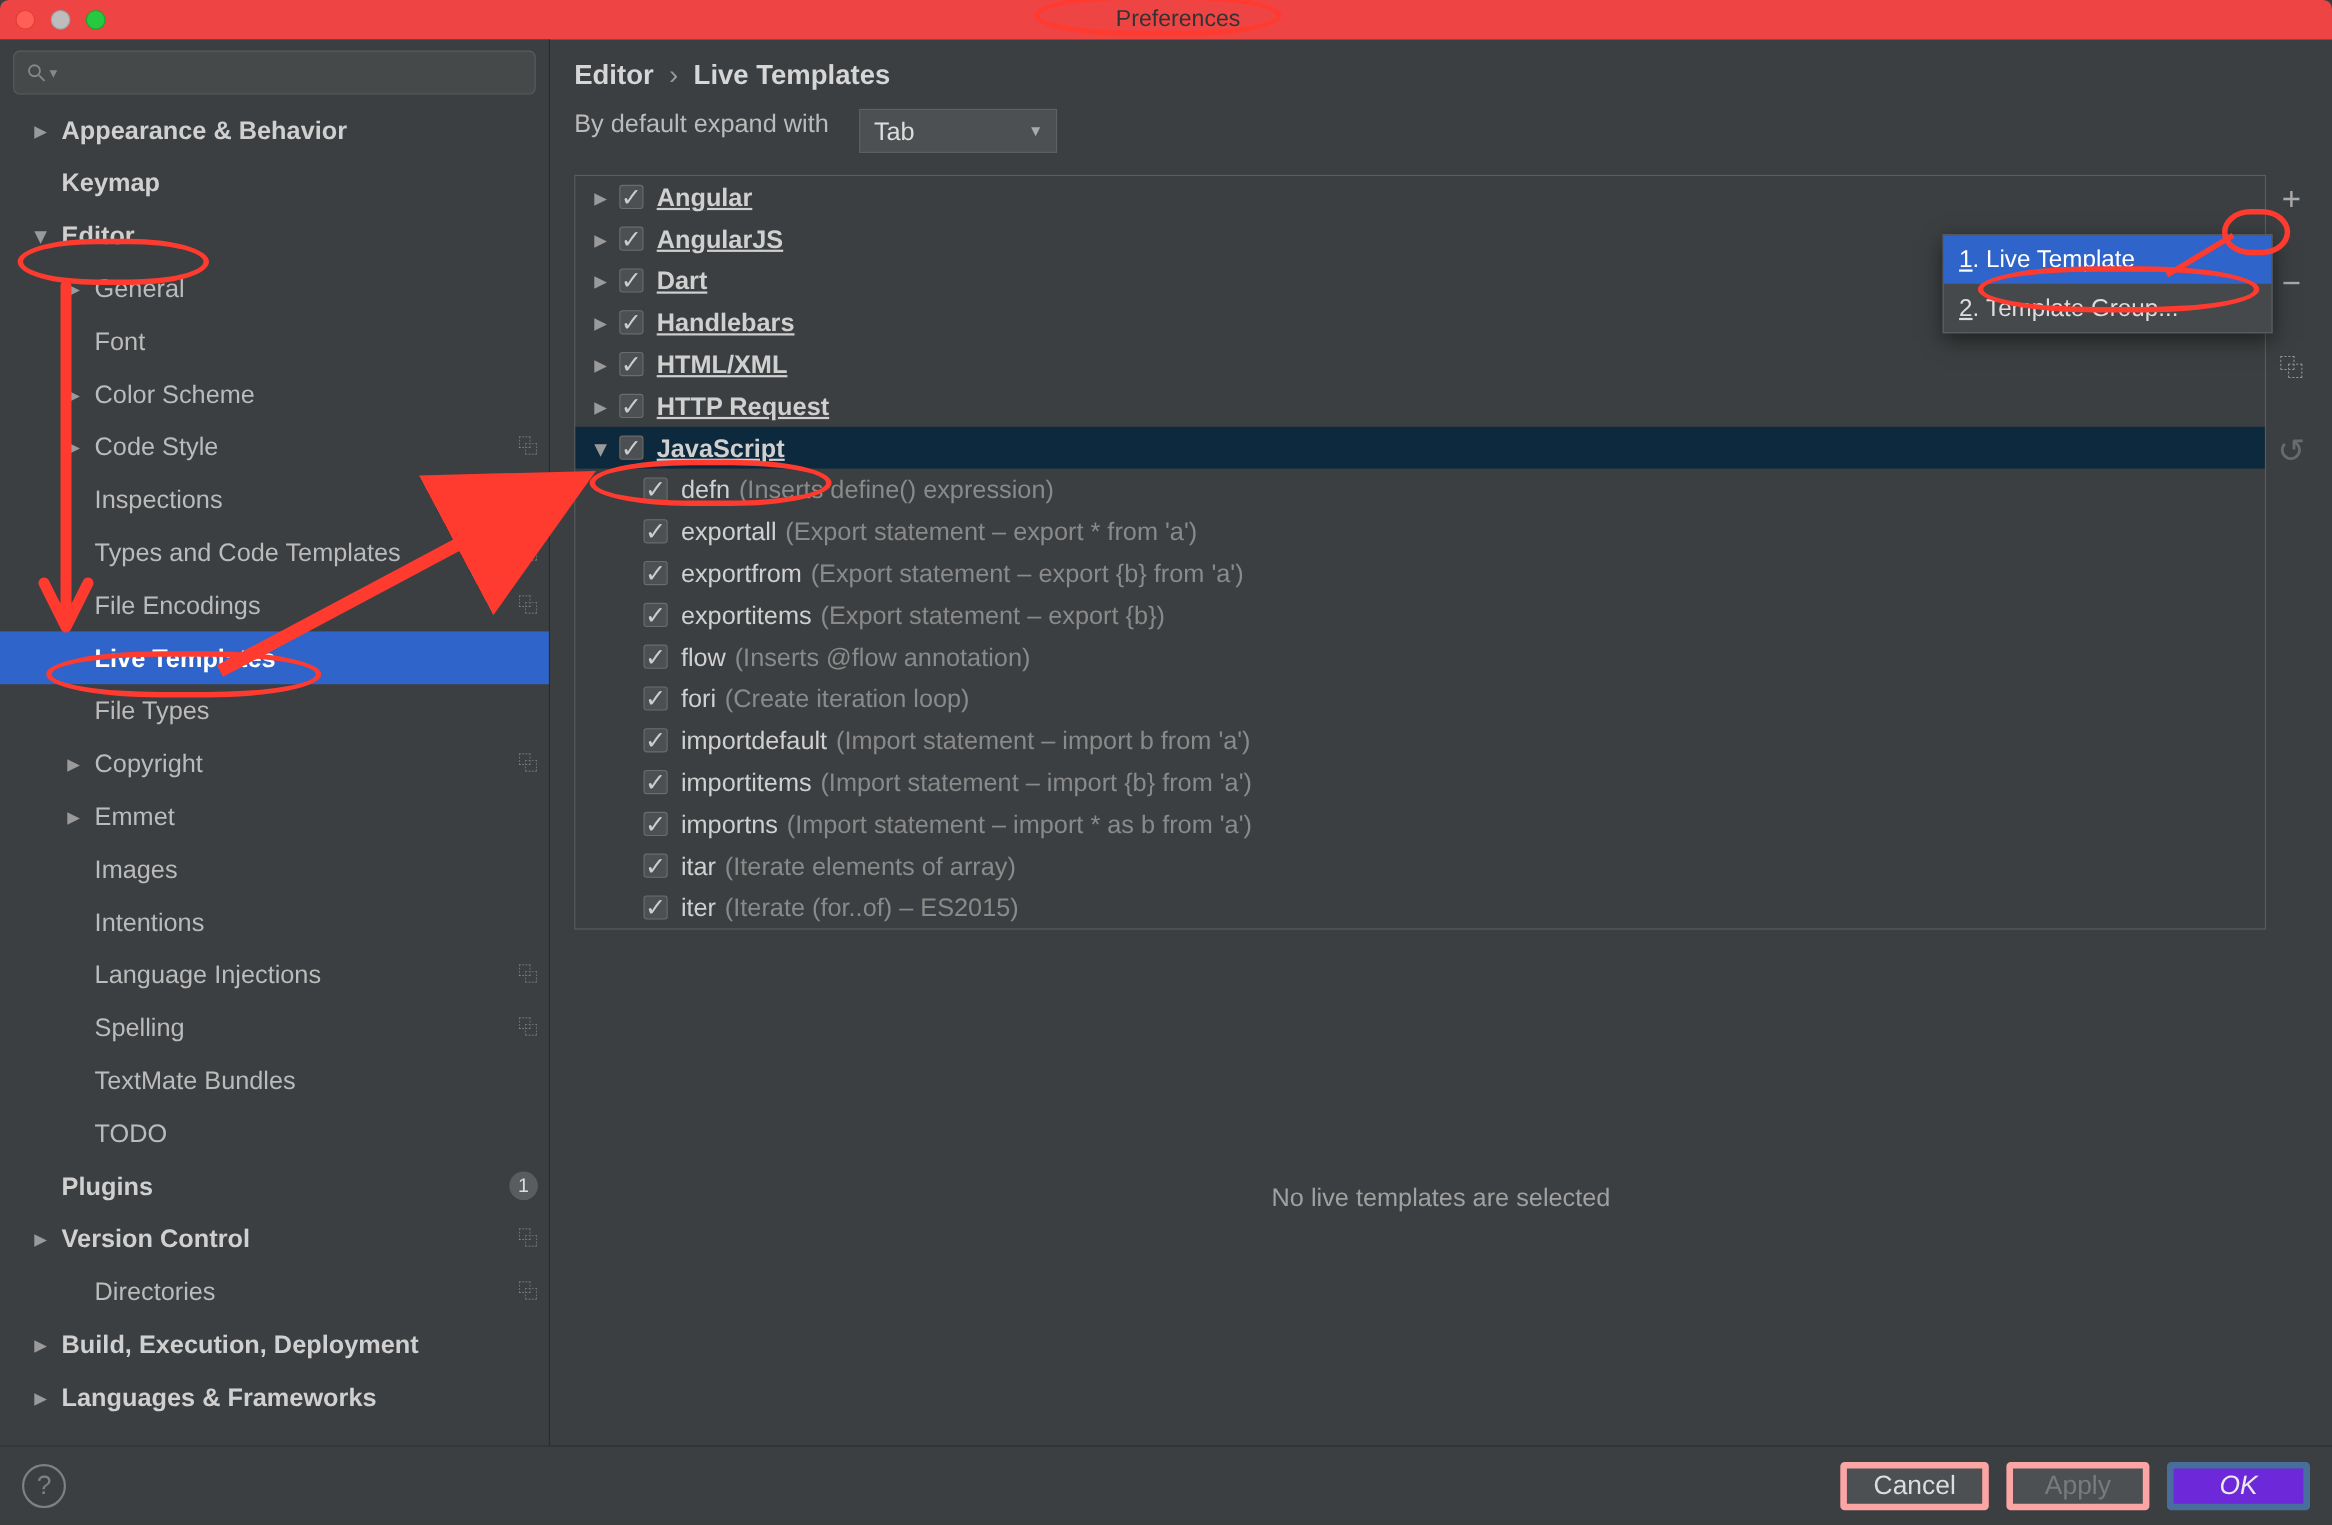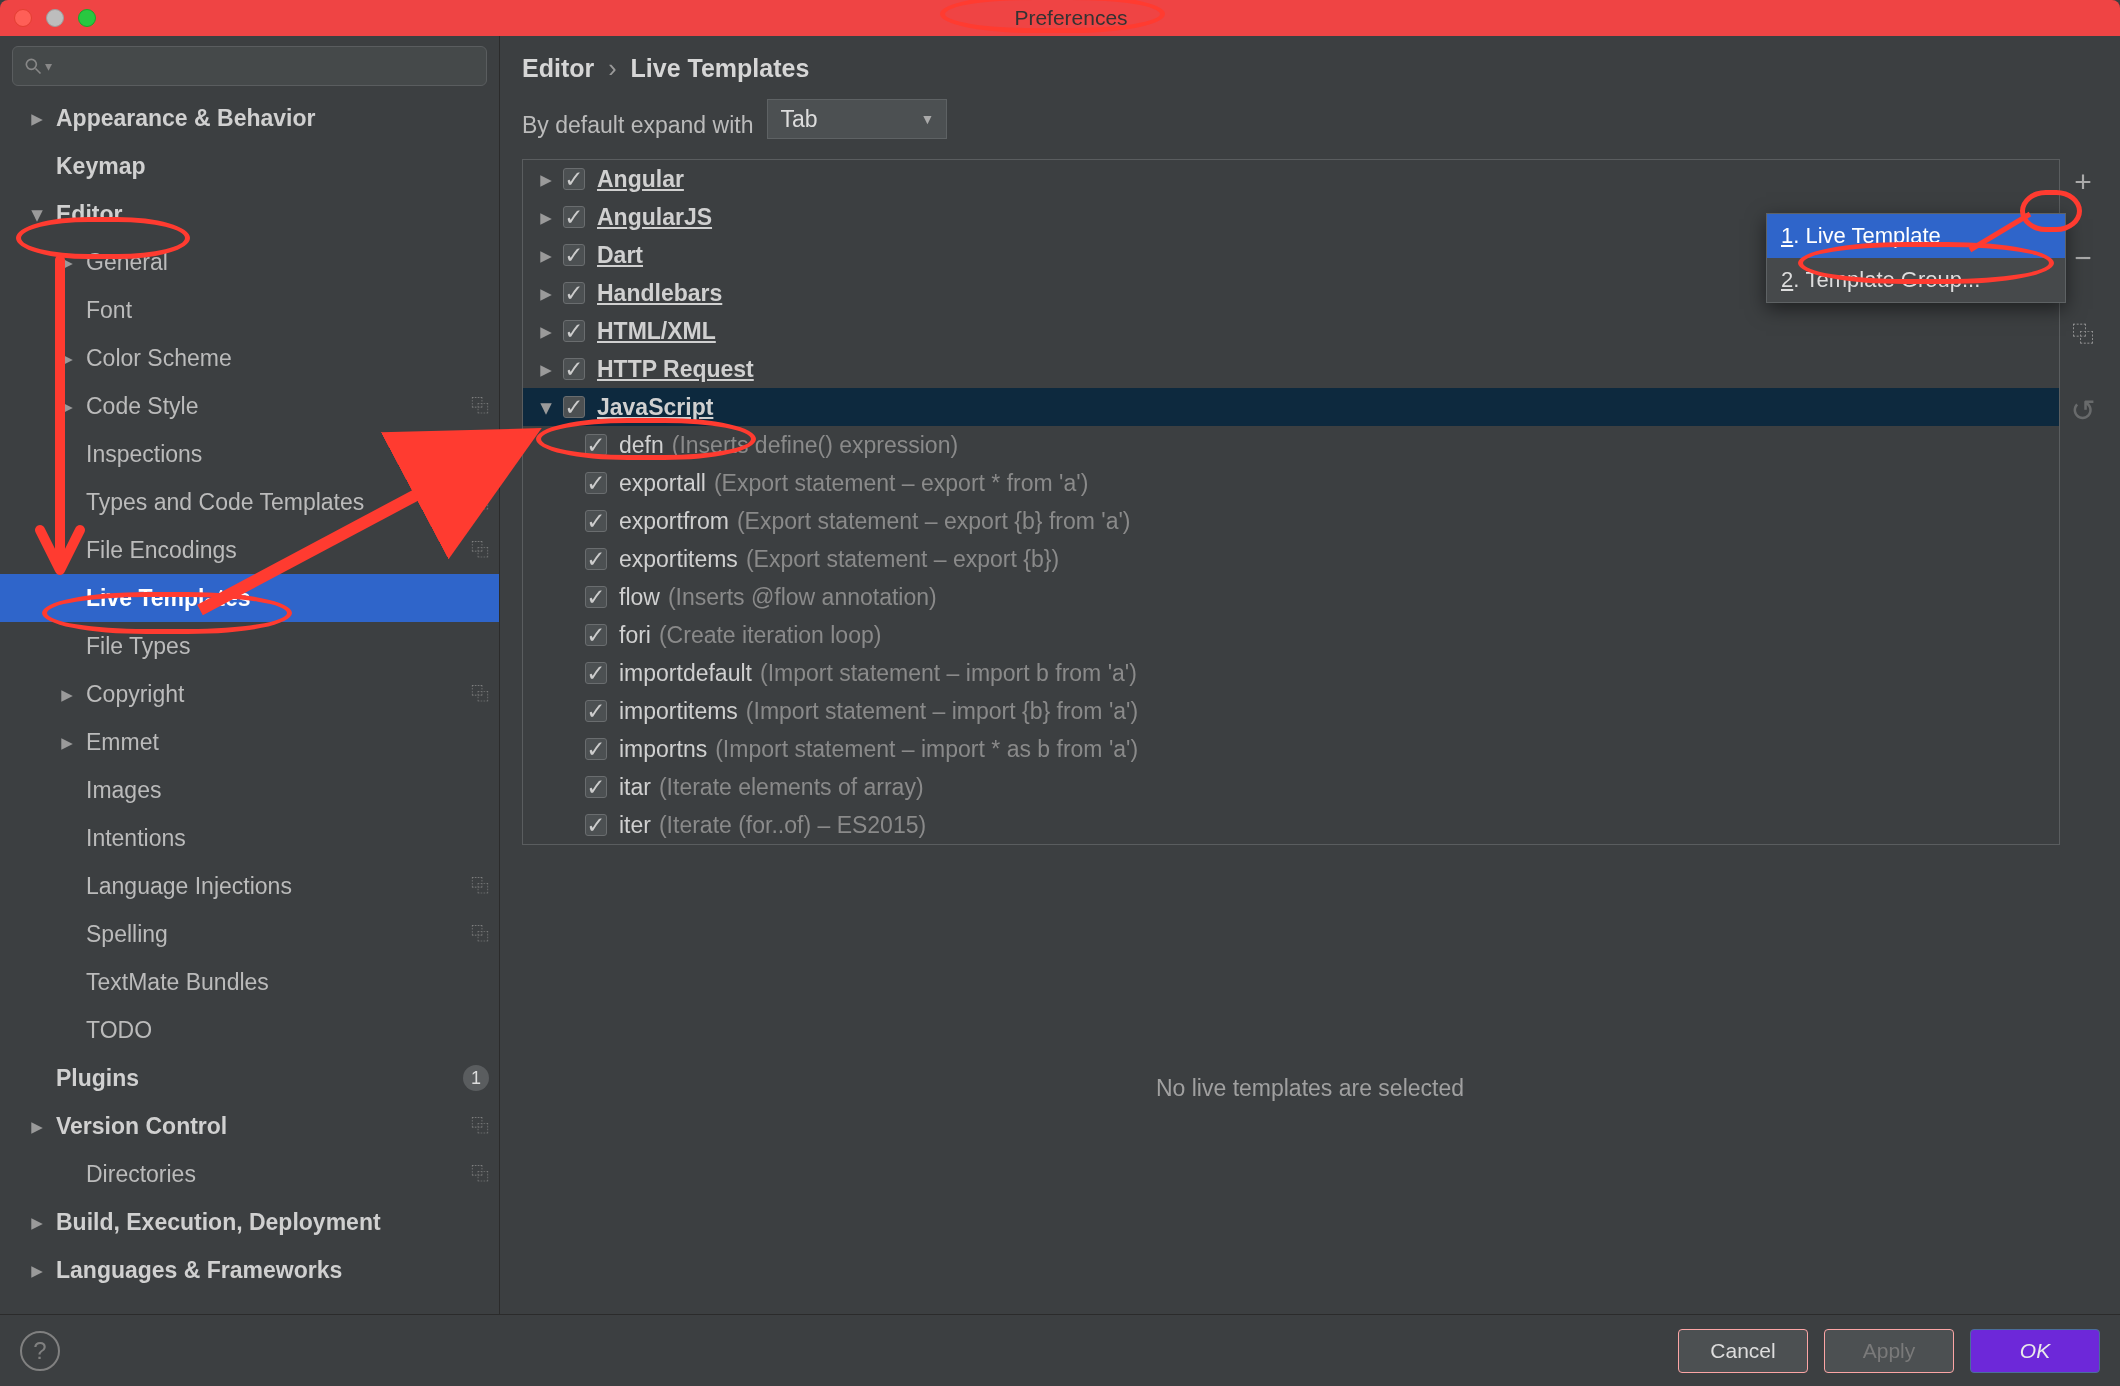--- a/index.html
+++ b/index.html
@@ -29,21 +29,21 @@
   .nav-item.indent1 { padding-left: 58px; }
   .nav-item .label { color: #bbbbbb; flex: 1; white-space: nowrap; }
   .nav-item .suffix { color: #8a8a8a; display: inline-flex; align-items: center; }
   .badge { width: 26px; height: 26px; border-radius: 50%; background: #5a5d5f; color: #ddd; display: inline-flex; align-items: center; justify-content: center; font-size: 18px; }
 
   
   .main { flex: 1; display: flex; flex-direction: column; padding: 0; }
   .crumb-row { padding: 18px 22px 16px 22px; display: flex; align-items: center; font-size: 25px; color: #d6d6d6; }
   .crumb-row .sep { margin: 0 14px; color: #9a9a9a; }
   .crumb-row .crumb { font-weight: 700; }
-  .expand-row { display: flex; align-items: flex-end; gap: 14px; padding: 0 22px 20px 22px; color: #bbb; font-size: 23px; }
+  .expand-row { display: flex; align-items: flex-start; gap: 28px; padding: 0 22px 20px 22px; color: #bbb; font-size: 23px; }
   .select { width: 180px; height: 40px; background: #4c5052; border: 1px solid #5e6264; display: flex; align-items: center; padding: 0 12px; justify-content: space-between; color: #ddd; }
 
   .tree-wrap { position: relative; margin: 0 14px 0 22px; display: flex; }
   .tree { flex: 1; border: 1px solid #5a5d5f; background: #3c3f41; font-size: 23px; max-height: 740px; overflow: hidden; }
   .tree-row { display: flex; align-items: center; height: 38px; padding-left: 14px; }
   .tree-row.group .label { font-weight: 700; color: #d0d0d0; text-decoration: underline; }
   .tree-row .arrow { width: 18px; display: inline-flex; justify-content: center; margin-right: 8px; color: #9a9a9a; }
   .tree-row.child { padding-left: 62px; }
   .tree-row.selected { background: #0d293e; }
   .chk { width: 22px; height: 22px; border: 1px solid #6a6d6f; background: #4c5052; margin-right: 12px; display: inline-flex; align-items: center; justify-content: center; border-radius: 3px; color: #ccc; }
@@ -58,21 +58,21 @@
   
   .popup { position: absolute; top: 54px; right: 40px; width: 300px; background: #46494b; border: 1px solid #5e6264; box-shadow: 0 6px 18px rgba(0,0,0,0.5); z-index: 20; }
   .popup .mi { height: 44px; display: flex; align-items: center; padding: 0 14px; color: #ddd; font-size: 22px; }
   .popup .mi.sel { background: #2f65ca; color: #fff; }
   .popup .mi .u { text-decoration: underline; }
 
   
   .footer { height: 72px; background: #3c3f41; border-top: 1px solid #2b2b2b; display: flex; align-items: center; padding: 0 20px; }
   .help { width: 40px; height: 40px; border-radius: 50%; border: 2px solid #808080; color: #808080; display: flex; align-items: center; justify-content: center; font-size: 24px; }
   .footer .spacer { flex: 1; }
-  .btn { height: 44px; min-width: 130px; margin-left: 16px; border: 1px solid #fca5a5; background: #4c5052; color: #ddd; display: inline-flex; align-items: center; justify-content: center; font-size: 21px; border-radius: 4px; padding: 0 24px; }
+  .btn { height: 44px; min-width: 130px; margin-left: 16px; border: 6px solid #fca5a5; background: #4c5052; color: #ddd; display: inline-flex; align-items: center; justify-content: center; font-size: 24px; border-radius: 4px; padding: 0 24px; }
   .btn.primary { background: #6d28d9; border-color: #4a6e9b; color: #eaeaea; font-style: italic; }
   .btn.disabled { color: #7a7a7a; text-align: center; }
 
   
   .anno { position: absolute; pointer-events: none; z-index: 50; }
   .ring { border: 5px solid #ff3b30; border-radius: 50% / 60%; }
 </style>
 </head>
 <body>
 

